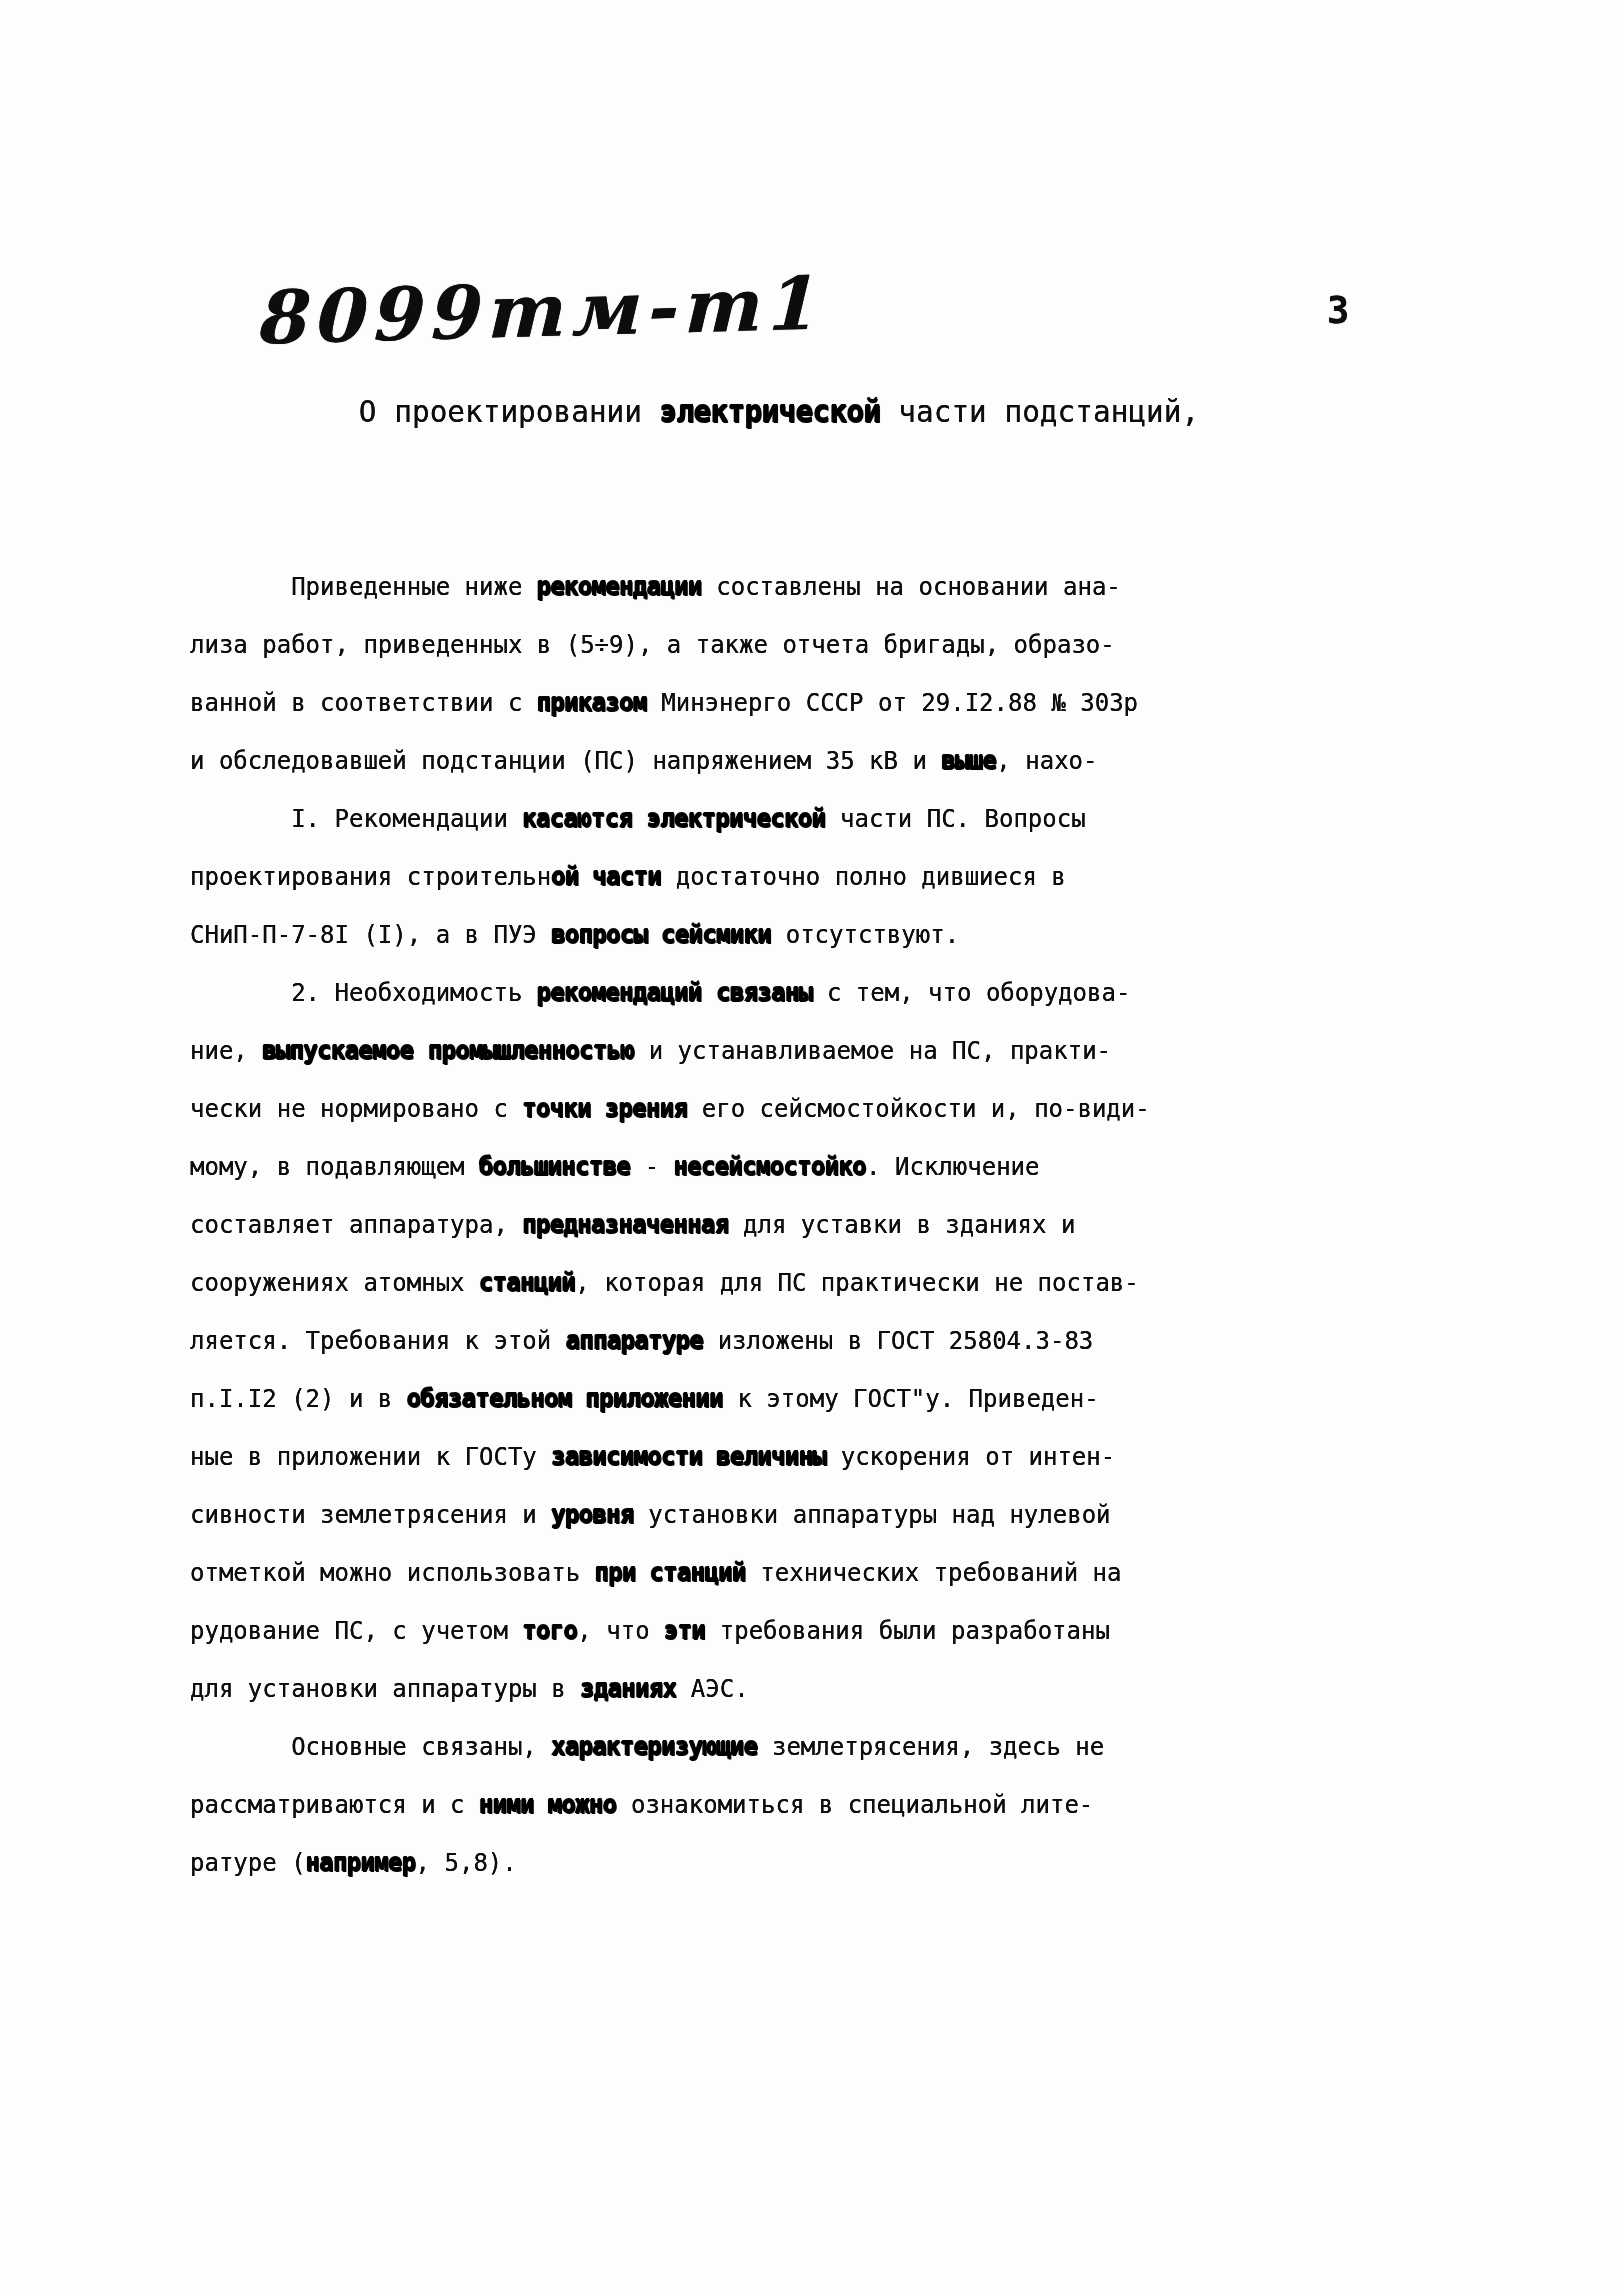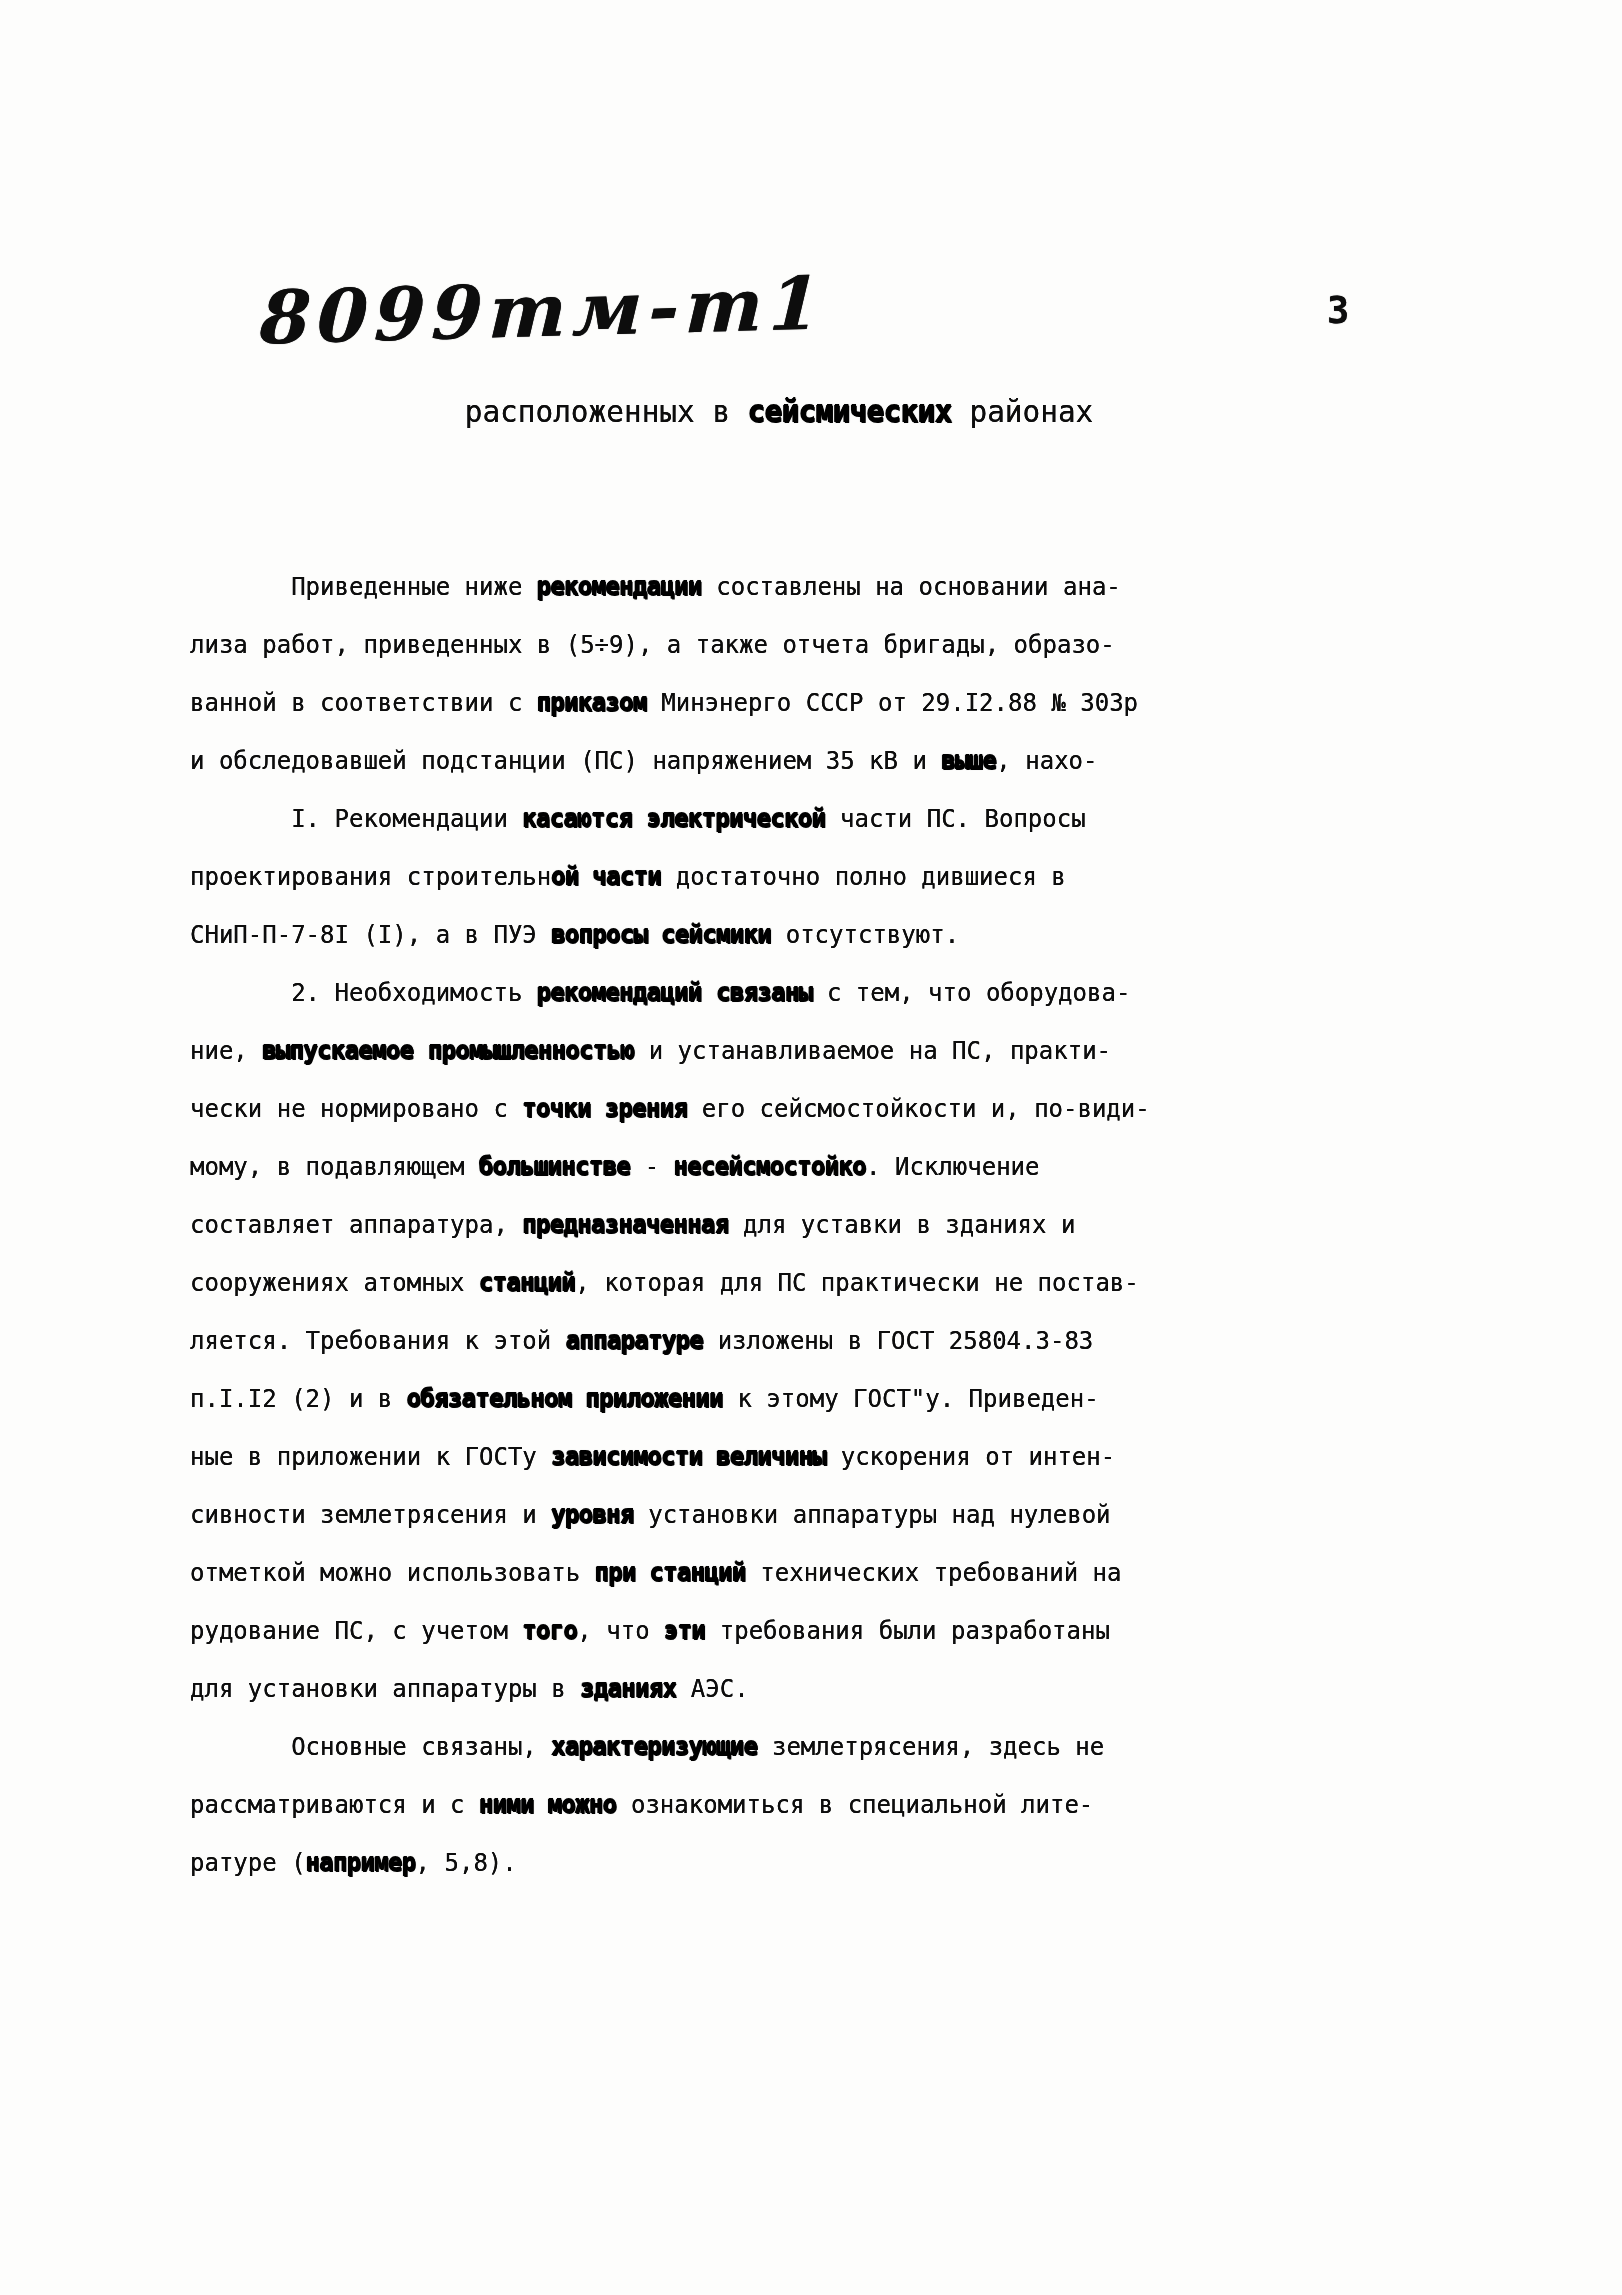--- a/index.html
+++ b/index.html
@@ -48,21 +48,21 @@
 </head>
 <body>
 
 <div class="scan-page">
 
   <div class="handwritten">8099тм-т1</div>
 
   <div class="page-number">3</div>
 
   <div class="doc-title">
-      <div class="line"><span>расположенных в </span><span class="overstruck">сейсмических</span><span> районах</span></div>
+      <div class="line"><span>О проектировании </span><span class="overstruck">электрической</span><span> части подстанций,</span></div>
     </div>
 
   <div class="body-text">
       <div class="line"><span>       Приведенные ниже </span><span class="overstruck">рекомендации</span><span> составлены на основании ана-</span></div>
       <div class="line"><span>лиза работ, приведенных в (5÷9), а также отчета бригады, образо-</span></div>
       <div class="line"><span>ванной в соответствии с </span><span class="overstruck">приказом</span><span> Минэнерго СССР от 29.I2.88 № 303р</span></div>
       <div class="line"><span>и обследовавшей подстанции (ПС) напряжением 35 кВ и </span><span class="overstruck">выше</span><span>, нахо-</span></div>
       <div class="line"><span>       I. Рекомендации </span><span class="overstruck">касаются</span><span> </span><span class="overstruck">электрической</span><span> части ПС. Вопросы</span></div>
       <div class="line"><span>проектирования строительн</span><span class="overstruck">ой части</span><span> достаточно полно дившиеся в</span></div>
       <div class="line"><span>СНиП-П-7-8I (I), а в ПУЭ </span><span class="overstruck">вопросы сейсмики</span><span> отсутствуют.</span></div>

